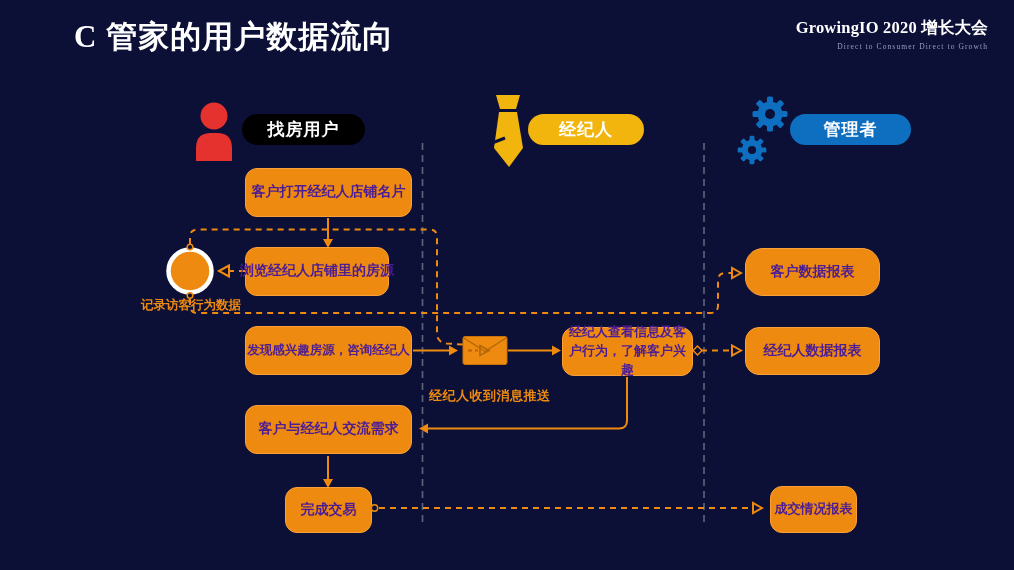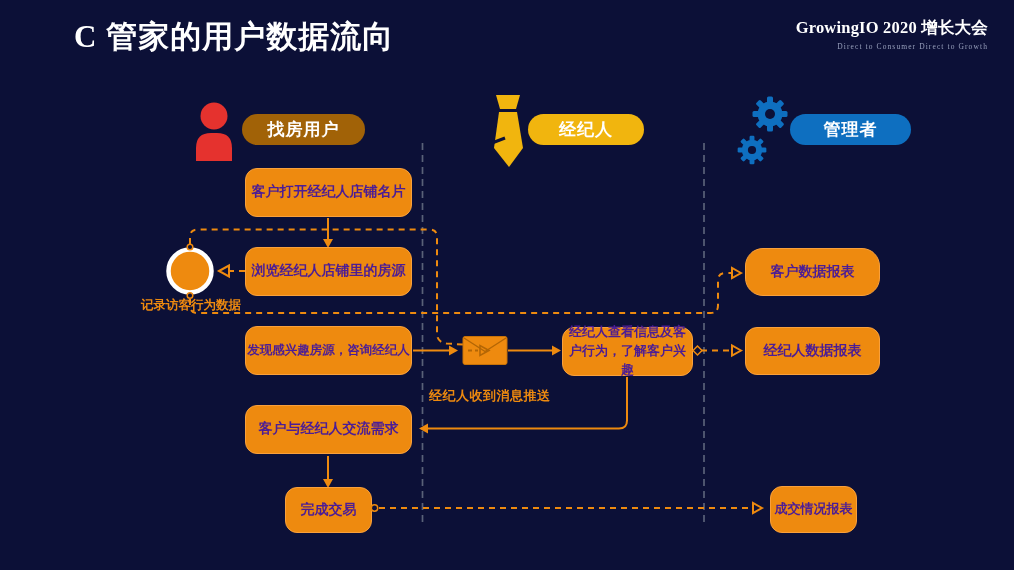--- a/index.html
+++ b/index.html
@@ -13,34 +13,34 @@
   
   .title{left:74px;top:16px;font-size:31px;font-weight:800;color:#fff;letter-spacing:1px;white-space:nowrap;}
   
   .logo{right:26px;top:17px;display:flex;flex-direction:column;align-items:flex-end;color:#fff;}
   .logo .brand{font-size:16.5px;font-weight:700;letter-spacing:.2px;white-space:nowrap;}
   .logo .tag-zh{font-size:12px;font-weight:700;letter-spacing:5.8px;margin-top:5px;white-space:nowrap;margin-right:-5px;}
   .logo .tag-en{font-size:7.5px;letter-spacing:1.1px;color:#98A0BC;margin-top:3px;white-space:nowrap;}
   
   .pill{height:31px;border-radius:16px;color:#fff;font-weight:700;font-size:17px;
         display:flex;align-items:center;justify-content:center;letter-spacing:1px;}
-  .pill-user{left:242px;top:114px;width:123px;background:#a16207;}
+  .pill-user{left:242px;top:114px;width:123px;background:#000000;}
   .pill-agent{left:528px;top:114px;width:116px;background:#F1B50E;}
   .pill-manager{left:790px;top:114px;width:121px;background:#0E6FC0;}
   
   .node{background:#EE8A0F;border:1.5px solid #F9A03B;border-radius:12px;color:#4c1d95;font-weight:700;
         display:flex;align-items:center;justify-content:center;text-align:center;font-size:14px;line-height:1.45;}
   .n-open{left:245px;top:168px;width:167px;height:49px;white-space:nowrap;}
-  .n-browse{left:245px;top:247px;width:167px;height:49px;white-space:nowrap;}
+  .n-browse{left:245px;top:247px;width:144px;height:49px;white-space:nowrap;}
   .n-find{left:245px;top:326px;width:167px;height:49px;white-space:nowrap;font-size:12.5px;}
   .n-chat{left:245px;top:405px;width:167px;height:49px;white-space:nowrap;}
   .n-deal{left:285px;top:487px;width:87px;height:46px;white-space:nowrap;}
   .n-agentview{left:562px;top:327px;width:131px;height:49px;font-size:13px;padding:2px 4px;}
   .n-custrep{left:745px;top:248px;width:135px;height:48px;white-space:nowrap;border-radius:18px;}
-  .n-agentrep{left:745px;top:327px;width:135px;height:48px;white-space:nowrap;}
+  .n-agentrep{left:745px;top:327px;width:135px;height:48px;white-space:nowrap;border-radius:14px;}
   .n-dealrep{left:770px;top:486px;width:87px;height:47px;white-space:nowrap;font-size:13px;}
   
   .note{color:#EE8A0F;font-weight:700;}
   .note-record{left:141px;top:297px;font-size:12.5px;white-space:nowrap;}
   .note-push{left:429px;top:387px;font-size:13px;white-space:nowrap;letter-spacing:.5px;}
   svg.layer{position:absolute;left:0;top:0;pointer-events:none;}
 </style>
 </head>
 <body>
 

